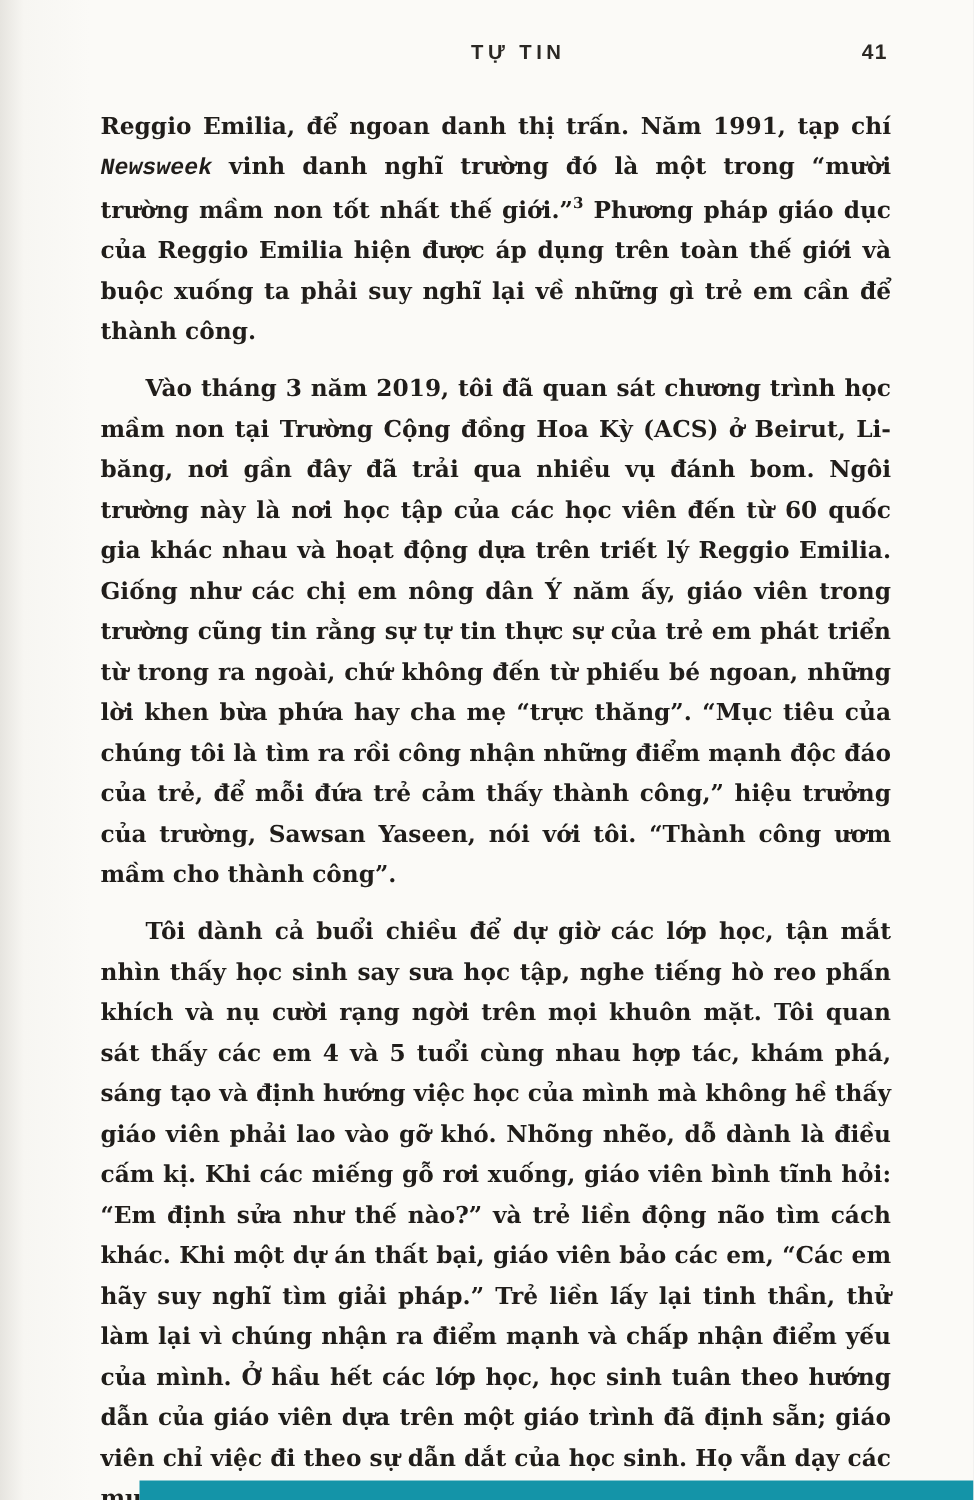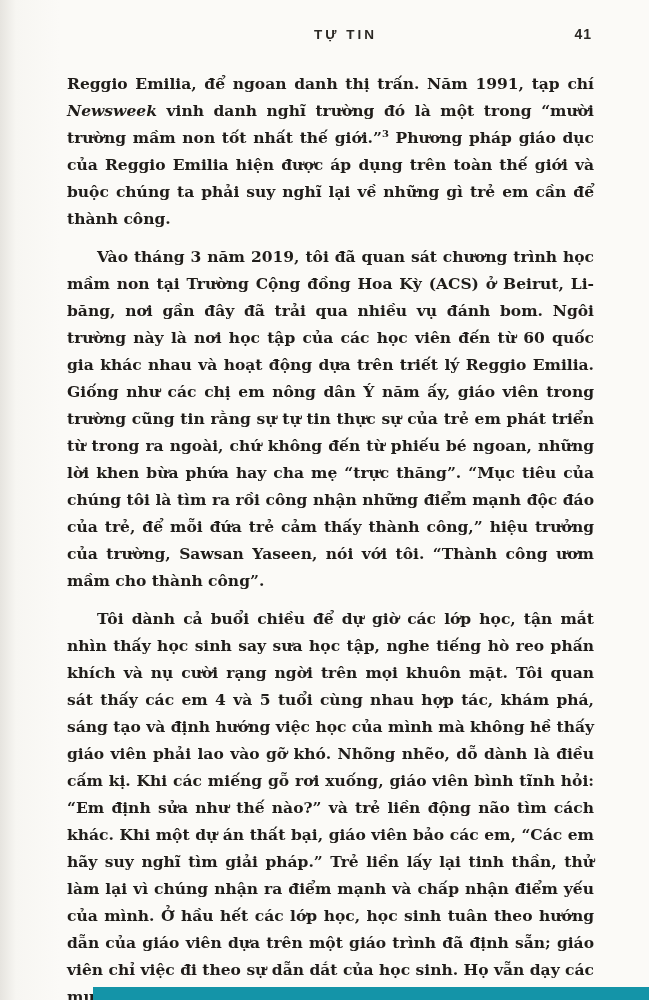--- a/index.html
+++ b/index.html
@@ -55,20 +55,21 @@
     color: var(--text, #201d1a);
   }
   .para {
     margin: 0 0 11px 0;
   }
   .para.indent {
     text-indent: 30px;
   }
   .para em {
     font-style: italic;
+    font-family: Liberation Mono, monospace;
   }
   sup.fn {
     font-size: 10px;
     line-height: 0;
     vertical-align: super;
   }
   .accent-bar {
     position: absolute;
     left: 93px;
     right: 0;
@@ -82,21 +83,21 @@
 
 <div class="page">
 
   <header class="page-header">
     <span class="running-head">TỰ TIN</span>
     <span class="page-number">41</span>
   </header>
 
   <main class="page-body">
 
-    <p class="para"><span>Reggio Emilia, để ngoan danh thị trấn. Năm 1991, tạp chí </span><em>Newsweek</em><span> vinh danh nghĩ trường đó là một trong “mười trường mầm non tốt nhất thế giới.”</span><sup class="fn">3</sup><span> Phương pháp giáo dục của Reggio Emilia hiện được áp dụng trên toàn thế giới và buộc chúng ta phải suy nghĩ lại về những gì trẻ em cần để thành công.</span></p>
+    <p class="para"><span>Reggio Emilia, để ngoan danh thị trấn. Năm 1991, tạp chí </span><em>Newsweek</em><span> vinh danh nghĩ trường đó là một trong “mười trường mầm non tốt nhất thế giới.”</span><sup class="fn">3</sup><span> Phương pháp giáo dục của Reggio Emilia hiện được áp dụng trên toàn thế giới và buộc xuống ta phải suy nghĩ lại về những gì trẻ em cần để thành công.</span></p>
 
     <p class="para indent">Vào tháng 3 năm 2019, tôi đã quan sát chương trình học mầm non tại Trường Cộng đồng Hoa Kỳ (ACS) ở Beirut, Li-băng, nơi gần đây đã trải qua nhiều vụ đánh bom. Ngôi trường này là nơi học tập của các học viên đến từ 60 quốc gia khác nhau và hoạt động dựa trên triết lý Reggio Emilia. Giống như các chị em nông dân Ý năm ấy, giáo viên trong trường cũng tin rằng sự tự tin thực sự của trẻ em phát triển từ trong ra ngoài, chứ không đến từ phiếu bé ngoan, những lời khen bừa phứa hay cha mẹ “trực thăng”. “Mục tiêu của chúng tôi là tìm ra rồi công nhận những điểm mạnh độc đáo của trẻ, để mỗi đứa trẻ cảm thấy thành công,” hiệu trưởng của trường, Sawsan Yaseen, nói với tôi. “Thành công ươm mầm cho thành công”.</p>
 
     <p class="para indent">Tôi dành cả buổi chiều để dự giờ các lớp học, tận mắt nhìn thấy học sinh say sưa học tập, nghe tiếng hò reo phấn khích và nụ cười rạng ngời trên mọi khuôn mặt. Tôi quan sát thấy các em 4 và 5 tuổi cùng nhau hợp tác, khám phá, sáng tạo và định hướng việc học của mình mà không hề thấy giáo viên phải lao vào gỡ khó. Nhõng nhẽo, dỗ dành là điều cấm kị. Khi các miếng gỗ rơi xuống, giáo viên bình tĩnh hỏi: “Em định sửa như thế nào?” và trẻ liền động não tìm cách khác. Khi một dự án thất bại, giáo viên bảo các em, “Các em hãy suy nghĩ tìm giải pháp.” Trẻ liền lấy lại tinh thần, thử làm lại vì chúng nhận ra điểm mạnh và chấp nhận điểm yếu của mình. Ở hầu hết các lớp học, học sinh tuân theo hướng dẫn của giáo viên dựa trên một giáo trình đã định sẵn; giáo viên chỉ việc đi theo sự dẫn dắt của học sinh. Họ vẫn dạy các mục tiêu giáo dục cốt lõi, ngoài ra còn giúp trẻ hiểu và tin tưởng vào bản thân.</p>
 
   </main>
 
   <div class="accent-bar"></div>
 
 </div>

